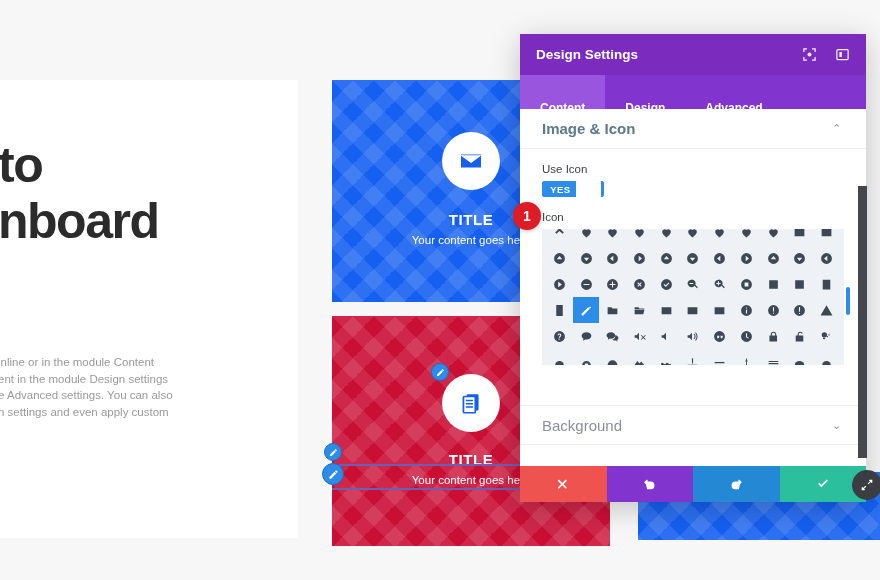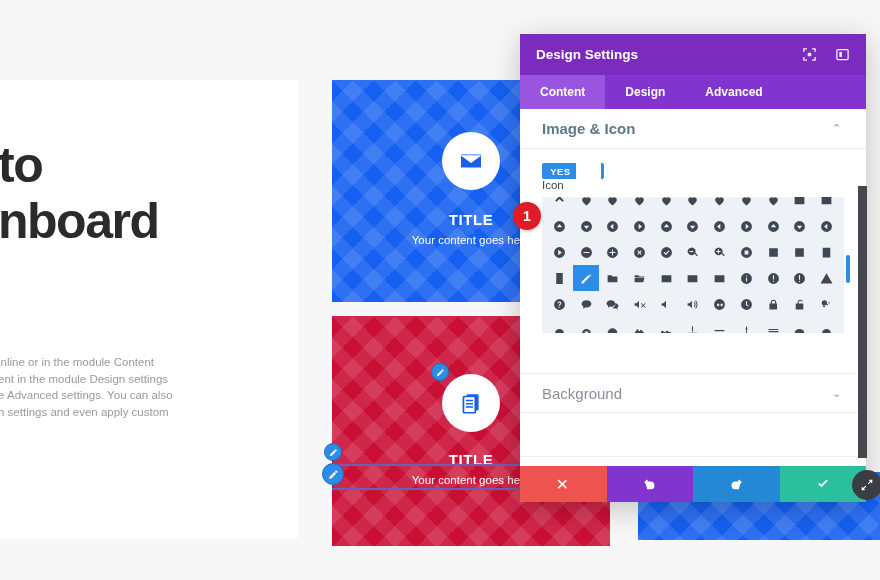--- a/index.html
+++ b/index.html
@@ -96,21 +96,21 @@
   }
   .modal-title { color: #ffffff; font-size: 13.5px; font-weight: bold; flex: 1; }
   .header-icons { display: flex; gap: 18px; align-items: center; }
   .hdr-ico { width: 15px; height: 15px; opacity: .92; cursor: pointer; }
   .hdr-ico svg { width: 15px; height: 15px; display: block; }
 
   .modal-tabs {
     height: 34px; background: #8234cf; display: flex; flex: 0 0 auto;
   }
   .tab {
-    padding: 0 20px; height: 34px; line-height: 34px;
+    padding: 16px 20px; height: 34px; line-height: 34px;
     color: #ffffff; font-size: 12px; font-weight: bold; cursor: pointer;
   }
   .tab.active { background: #9a55de; }
 
   .modal-body { flex: 1 1 auto; position: relative; overflow: hidden; background: #fff; }
 
   .section-head {
     height: 40px; display: flex; align-items: center;
     padding: 0 22px; border-bottom: 1px solid #eeeeee;
   }
@@ -269,26 +269,27 @@
     </div>
 
     <div class="modal-body">
 
       <div class="section-head open">
         <span class="sh-label">Image &amp; Icon</span>
         <span class="chev">⌃</span>
       </div>
 
       <div class="section-content">
+        <div class="field-label">Use Icon</div>
         <div class="toggle">
           <span class="t-txt">YES</span>
           <span class="t-knob"></span>
         </div>
 
-        <div class="field-label" style="">Icon</div>
+        <div class="field-label" style="margin-top:14px;">Icon</div>
 
         <div class="icon-picker-wrap">
           <div class="icon-picker">
             <div class="icon-grid" id="icon-grid" style="margin-top: -12px;">
                 <div class="icon-cell">
                   <svg viewBox="0 0 24 24">
                     <path d="M12 4 L20 12 L17.5 14.5 L12 9 L6.5 14.5 L4 12 Z"></path>
                   </svg>
                 </div>
                 <div class="icon-cell">

